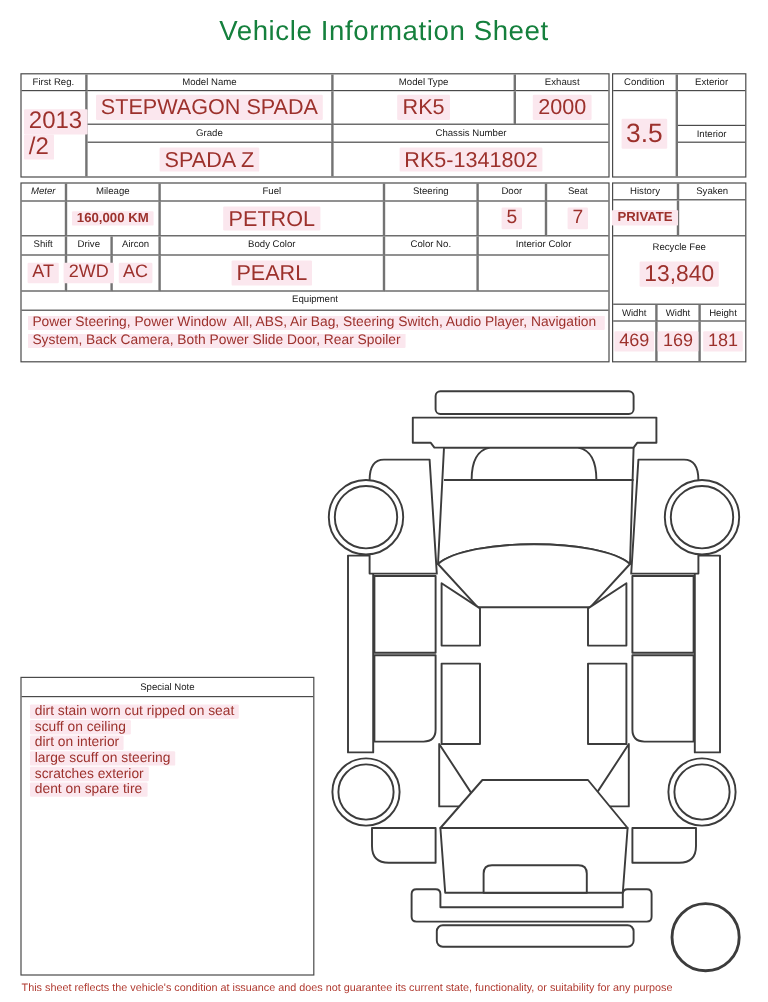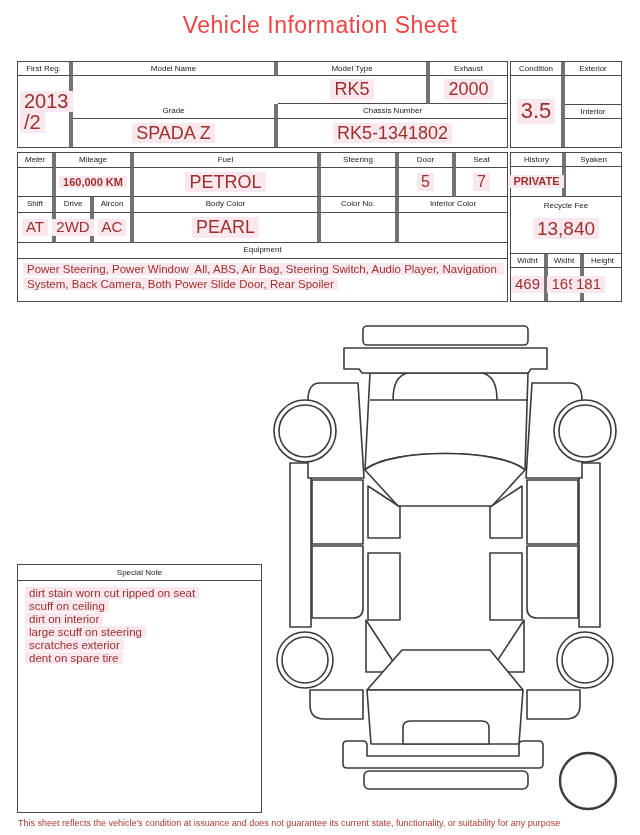--- a/index.html
+++ b/index.html
@@ -1,23 +1,23 @@
 <!DOCTYPE html>
 <html><head>
 <meta charset="utf-8">
 <style>
   html,body{margin:0;padding:0;background:#e8e8e8;}
   .page{position:relative;width:640px;height:835px;background:#ffffff;
         font-family:"Liberation Sans",sans-serif;overflow:hidden;}
   .title{position:absolute;left:0;top:12px;width:640px;text-align:center;
-         font-size:23px;color:#ef4444;letter-spacing:.5px;}
+         font-size:23px;color:#15803d;letter-spacing:.5px;}
   .box{position:absolute;border:1px solid #4a4a4a;box-sizing:border-box;background:#fff;}
   .c{position:absolute;box-sizing:border-box;}
   .bb{border-bottom:1px solid #4a4a4a;}
-  .br{border-right:4px solid #737373;}
+  .br{border-right:2px solid #737373;}
   .hdr{font-size:8px;color:#1a1a1a;text-align:center;line-height:13px;white-space:nowrap;overflow:hidden;}
   .val{display:flex;align-items:center;justify-content:center;color:#9c312c;}
   .hl{background:#fbe7ee;padding:0 4px;line-height:1.12;border-radius:1px;}
   .v20{font-size:20px;} .v18{font-size:18px;} .v16{font-size:16px;}
   .v15{font-size:15px;} .v22{font-size:22px;} .v19{font-size:19px;}
   .v11{font-size:11px;font-weight:bold;}
   .firstreg{flex-direction:column;align-items:flex-start;justify-content:center;padding-left:2px;}
   .firstreg .hl{line-height:21px;}
   .equip{display:block;padding:3px 5px;font-size:11.5px;line-height:1.32;color:#9c312c;
          text-align:left;white-space:pre-wrap;}
@@ -36,20 +36,23 @@
 
   <div class="title">Vehicle Information Sheet</div>
 
   <div class="box" style="left:17px;top:61px;width:491px;height:87px;">
     <div class="c hdr bb br" style="left:0;top:0;width:55px;height:14px;">First Reg.</div>
     <div class="c val firstreg br v20" style="left:0;top:14px;width:55px;height:71px;">
       <span class="hl">2013</span>
       <span class="hl">/2</span>
     </div>
     <div class="c hdr bb br" style="left:55px;top:0;width:205px;height:14px;">Model Name</div>
+    <div class="c val bb br v18" style="left:55px;top:14px;width:205px;height:28px;">
+        <span class="hl">STEPWAGON SPADA</span>
+      </div>
     <div class="c hdr bb br" style="left:260px;top:0;width:152px;height:14px;">Model Type</div>
     <div class="c val bb br v18" style="left:260px;top:14px;width:152px;height:28px;">
         <span class="hl">RK5</span>
       </div>
     <div class="c hdr bb" style="left:412px;top:0;width:77px;height:14px;">Exhaust</div>
     <div class="c val bb v18" style="left:412px;top:14px;width:77px;height:28px;">
         <span class="hl">2000</span>
       </div>
     <div class="c hdr bb br" style="left:55px;top:42px;width:205px;height:15px;">Grade</div>
     <div class="c val br v18" style="left:55px;top:57px;width:205px;height:28px;">
@@ -135,21 +138,21 @@
       </div>
     <div class="c hdr bb br" style="left:0;top:101px;width:37px;height:14px;">Widht</div>
     <div class="c hdr bb br" style="left:37px;top:101px;width:36px;height:14px;">Widht</div>
     <div class="c hdr bb" style="left:73px;top:101px;width:37px;height:14px;">Height</div>
     <div class="c val br v15" style="left:0;top:115px;width:37px;height:33px;">
         <span class="hl">469</span>
       </div>
     <div class="c val br v15" style="left:37px;top:115px;width:36px;height:33px;">
         <span class="hl">169</span>
       </div>
-    <div class="c val v15" style="left:59px;top:115px;width:37px;height:33px;justify-content:center;">
+    <div class="c val v15" style="left:73px;top:115px;width:37px;height:33px;justify-content:center;">
         <span class="hl">181</span>
       </div>
   </div>
 
 
   <div class="box" style="left:17px;top:564px;width:245px;height:249px;">
     <div class="c hdr bb" style="left:0;top:0;width:243px;height:16px;line-height:16px;">Special Note</div>
     <div class="notes" style="top:22px;">
       <div><span class="hl">dirt stain worn cut ripped on seat</span></div>
       <div><span class="hl">scuff on ceiling</span></div>

